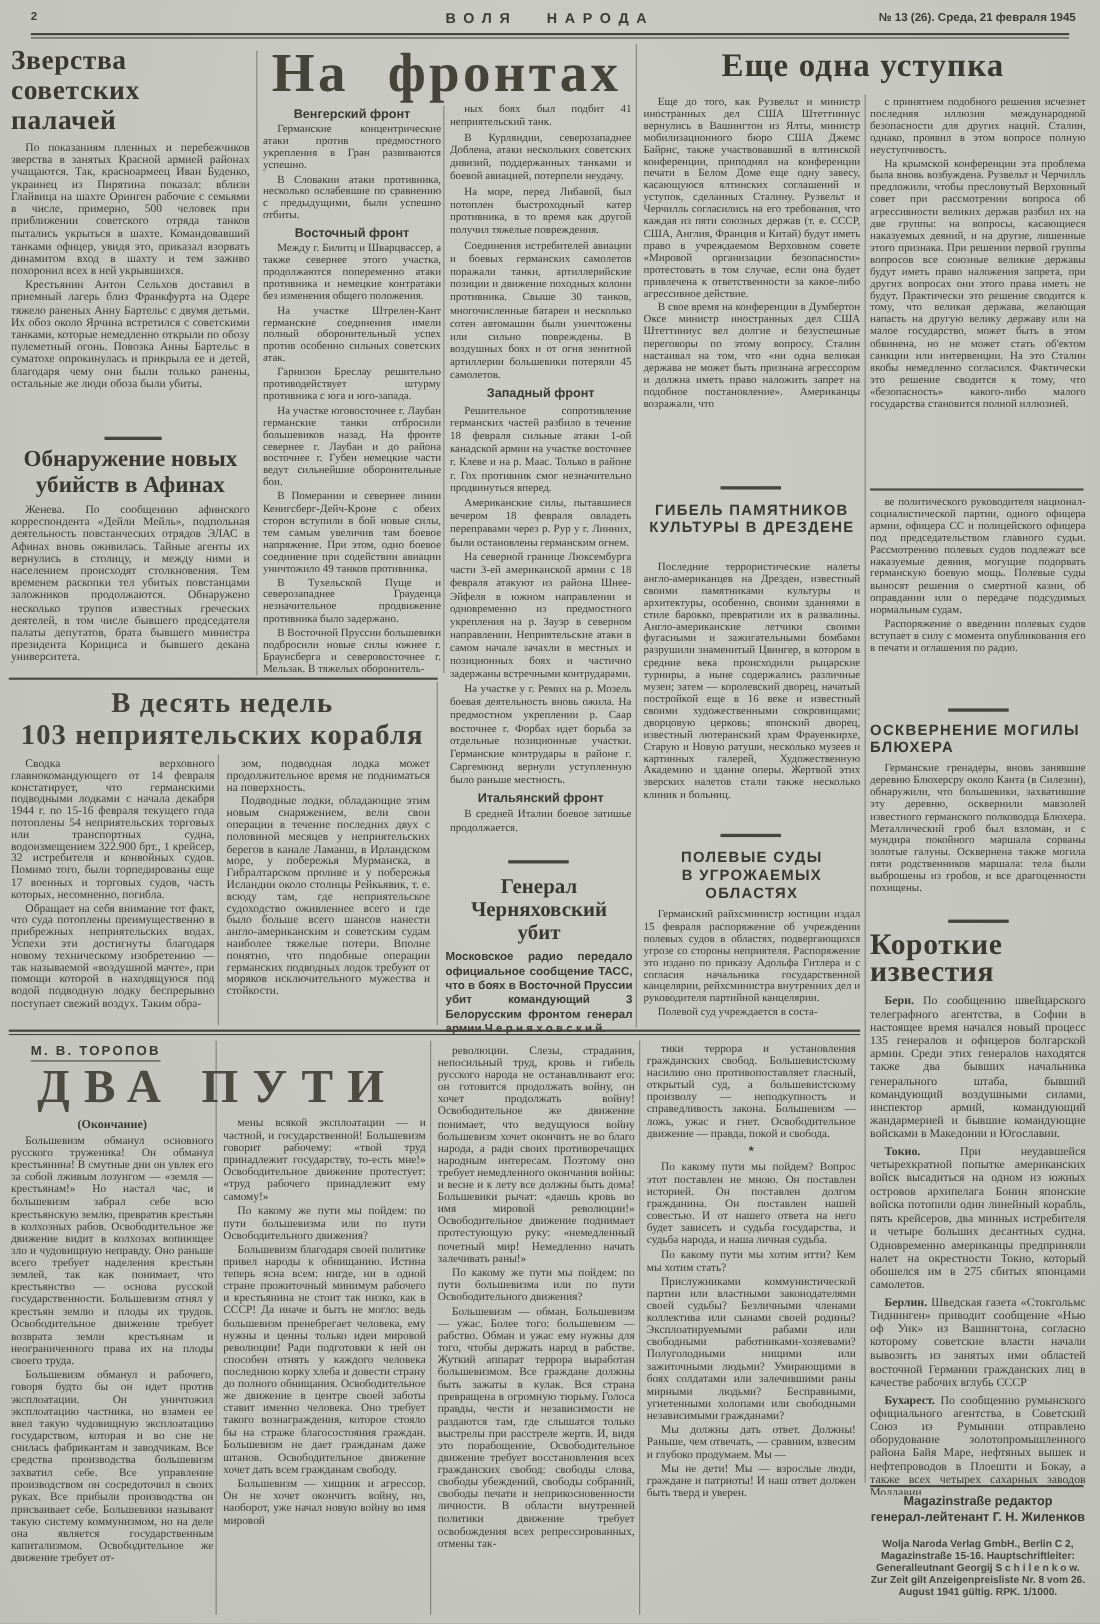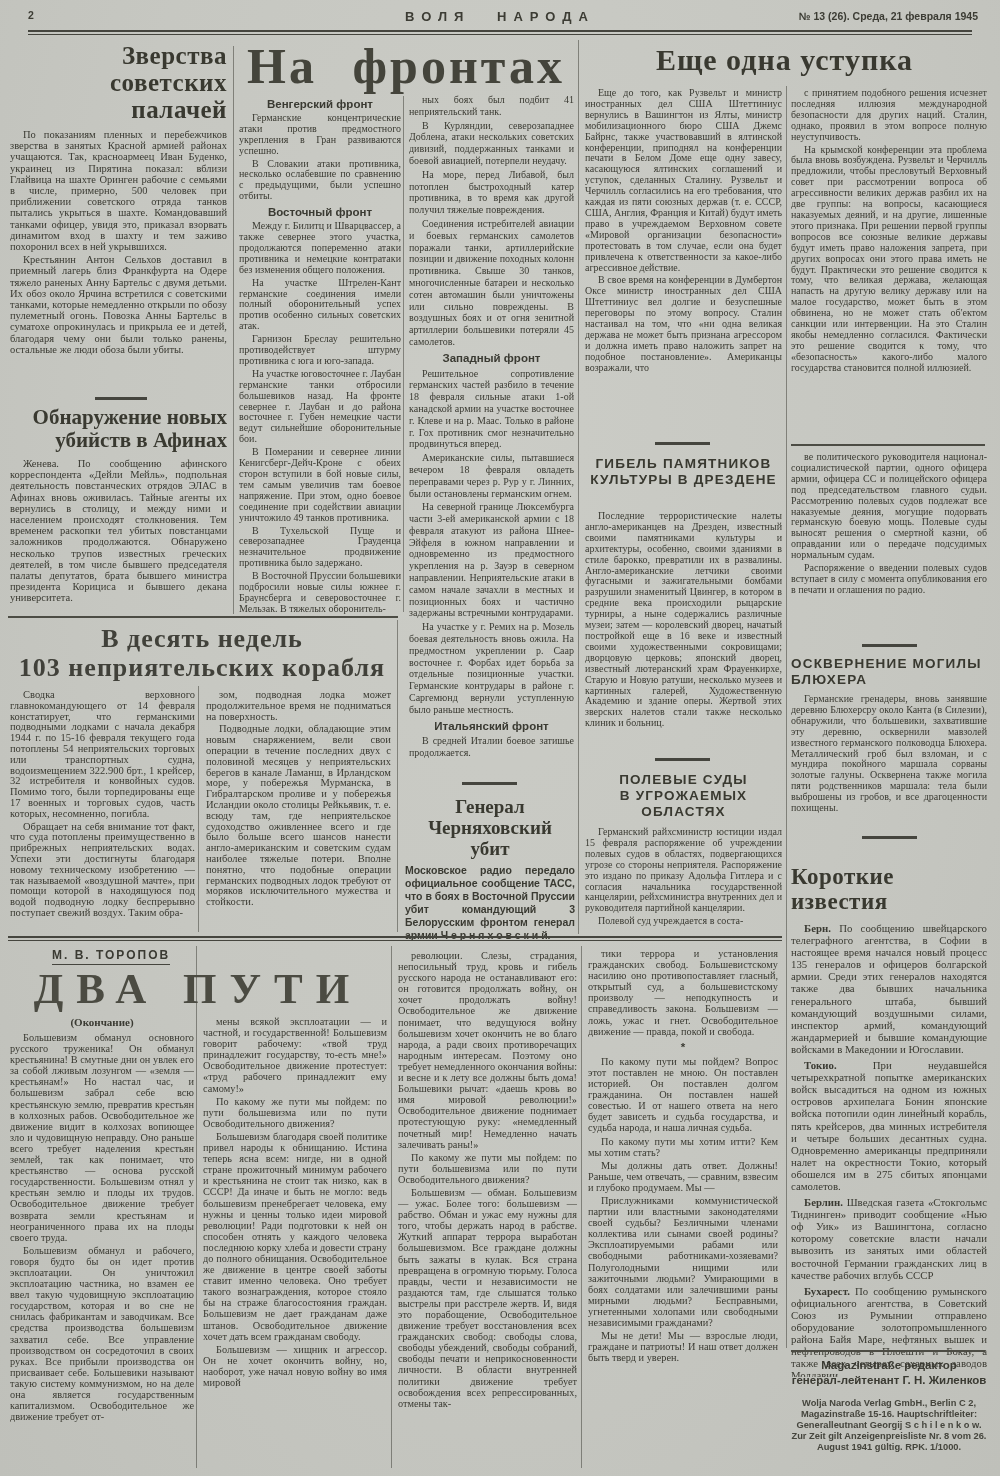--- a/index.html
+++ b/index.html
@@ -20,29 +20,29 @@
   .d-col{font-size:10.3px;line-height:11.1px;}
   h1,h2,h3{margin:0;font-weight:bold;color:#393930;}
   .hdr-rule{border-top:2.5px solid #45453e;border-bottom:1px solid #45453e;height:2px;}
   .dbl-rule{border-top:2px solid #45453e;border-bottom:1px solid #45453e;height:2px;}
   .thin-rule{background:#4c4c44;height:1.5px;}
   .dash{background:#45453e;height:3px;}
   .vrule{width:1px;background:rgba(70,70,62,.55);}
   .masthead{font-family:"Liberation Sans",sans-serif;font-weight:bold;font-size:13px;
     letter-spacing:7px;word-spacing:16px;text-align:center;color:#3c3c34;}
   .pagenum,.issue{font-family:"Liberation Sans",sans-serif;font-weight:bold;font-size:10.5px;color:#3c3c34;}
-  .title-lg{font-size:25px;line-height:27px;text-align:right;letter-spacing:.5px;}
-  .title-md{font-size:21px;line-height:23px;text-align:right;}
+  .title-lg{font-size:25px;line-height:27px;text-align:left;letter-spacing:.5px;}
+  .title-md{font-size:21px;line-height:23px;text-align:center;}
   .title-fronts{font-size:50px;line-height:52px;text-align:center;letter-spacing:3px;word-spacing:20px;color:#44443b;}
   .title-ships{font-size:26px;line-height:29px;text-align:center;letter-spacing:1px;color:#41413a;}
   .title-concession{font-size:30px;line-height:32px;text-align:center;letter-spacing:1px;}
   .title-caps{font-family:"Liberation Sans",sans-serif;font-size:13.5px;line-height:16px;
     font-weight:bold;text-align:center;letter-spacing:1.2px;}
   .title-caps.left{text-align:left;}
-  .title-news{font-size:23px;line-height:25px;letter-spacing:.5px;margin-top:18px;}
+  .title-news{font-size:27px;line-height:25px;letter-spacing:.5px;}
   .title-twoways{font-size:43px;line-height:45px;text-align:center;letter-spacing:13px;color:#4b4b42;}
   .chern-body{font-family:"Liberation Sans",sans-serif;font-weight:bold;font-size:10.5px;
     line-height:13px;text-align:justify;}
   .byline{font-family:"Liberation Sans",sans-serif;font-weight:bold;font-size:12px;
     letter-spacing:2px;border-bottom:1.5px solid #45453e;padding-bottom:2px;}
   .subtitle{font-size:11px;text-align:center;font-weight:bold;}
   .news-item{font-size:10.8px;line-height:12.1px;}
   .news-item p{margin:0 0 4px 0;}
   .editor{font-family:"Liberation Sans",sans-serif;font-weight:bold;font-size:11.5px;
     line-height:15px;text-align:center;}
@@ -197,21 +197,21 @@
       </div>
   </section>
   <div class="abs thin-rule" style="left:791px;top:1350px;width:194px;"></div>
   <div class="abs editor" style="left:791px;top:1358px;width:196px;">
     <div>Magazinstraße редактор</div>
     <div>генерал-лейтенант Г. Н. Жиленков</div>
   </div>
   <div class="abs imprint" style="left:791px;top:1398px;width:196px;height:58px;overflow:hidden;">Wolja Naroda Verlag GmbH., Berlin C 2, Magazinstraße 15-16. Hauptschriftleiter: Generalleutnant Georgij S c h i l e n k o w. Zur Zeit gilt Anzeigenpreisliste Nr. 8 vom 26. August 1941 gültig. RPK. 1/1000.</div>
 
   <div class="abs dbl-rule" style="left:8px;top:936px;width:774px;"></div>
-  <div class="abs byline" style="left:28px;top:948px;margin-left:24px;">М. В. ТОРОПОВ</div>
+  <div class="abs byline" style="left:28px;top:948px;">М. В. ТОРОПОВ</div>
   <h1 class="abs title-twoways" style="left:8px;top:966px;width:380px;">ДВА ПУТИ</h1>
   <div class="abs subtitle" style="left:10px;top:1016px;width:184px;">(Окончание)</div>
   <div class="abs body-txt d-col" style="left:10px;top:1032px;width:184px;height:436px;">
       <p>Большевизм обманул основного русского труженика! Он обманул крестьянина! В смутные дни он увлек его за собой лживым лозунгом — «земля — крестьянам!» Но настал час, и большевизм забрал себе всю крестьянскую землю, превратив крестьян в колхозных рабов. Освободительное же движение видит в колхозах вопиющее зло и чудовищную неправду. Оно раньше всего требует наделения крестьян землей, так как понимает, что крестьянство — основа русской государственности. Большевизм отнял у крестьян землю и плоды их трудов. Освободительное движение требует возврата земли крестьянам и неограниченного права их на плоды своего труда.</p>
       <p>Большевизм обманул и рабочего, говоря будто бы он идет против эксплоатации. Он уничтожил эксплоатацию частника, но взамен ее ввел такую чудовищную эксплоатацию государством, которая и во сне не снилась фабрикантам и заводчикам. Все средства производства большевизм захватил себе. Все управление производством он сосредоточил в своих руках. Все прибыли производства он присваивает себе. Большевики называют такую систему коммунизмом, но на деле она является государственным капитализмом. Освободительное же движение требует от-</p>
     </div>
   <div class="abs body-txt d-col" style="left:203px;top:1016px;width:184px;height:452px;">
       <p>мены всякой эксплоатации — и частной, и государственной! Большевизм говорит рабочему: «твой труд принадлежит государству, то-есть мне!» Освободительное движение протестует: «труд рабочего принадлежит ему самому!»</p>
       <p>По какому же пути мы пойдем: по пути большевизма или по пути Освободительного движения?</p>
       <p>Большевизм благодаря своей политике привел народы к обнищанию. Истина теперь ясна всем: нигде, ни в одной стране прожиточный минимум рабочего и крестьянина не стоит так низко, как в СССР! Да иначе и быть не могло: ведь большевизм пренебрегает человека, ему нужны и ценны только идеи мировой революции! Ради подготовки к ней он способен отнять у каждого человека последнюю корку хлеба и довести страну до полного обнищания. Освободительное же движение в центре своей заботы ставит именно человека. Оно требует такого вознаграждения, которое стояло бы на страже благосостояния граждан. Большевизм не дает гражданам даже штанов. Освободительное движение хочет дать всем гражданам свободу.</p>
@@ -220,18 +220,18 @@
   <div class="abs body-txt d-col" style="left:398px;top:950px;width:179px;height:518px;">
       <p>революции. Слезы, страдания, непосильный труд, кровь и гибель русского народа не останавливают его: он готовится продолжать войну, он хочет продолжать войну! Освободительное же движение понимает, что ведущуюся войну большевизм хочет окончить не во благо народа, а ради своих противоречащих народным интересам. Поэтому оно требует немедленного окончания войны: и весне и к лету все должны быть дома! Большевики рычат: «даешь кровь во имя мировой революции!» Освободительное движение поднимает протестующую руку: «немедленный почетный мир! Немедленно начать залечивать раны!»</p>
       <p>По какому же пути мы пойдем: по пути большевизма или по пути Освободительного движения?</p>
       <p>Большевизм — обман. Большевизм — ужас. Более того: большевизм — рабство. Обман и ужас ему нужны для того, чтобы держать народ в рабстве. Жуткий аппарат террора выработан большевизмом. Все граждане должны быть зажаты в кулак. Вся страна превращена в огромную тюрьму. Голоса правды, чести и независимости не раздаются там, где слышатся только выстрелы при расстреле жертв. И, видя это порабощение, Освободительное движение требует восстановления всех гражданских свобод: свободы слова, свободы убеждений, свободы собраний, свободы печати и неприкосновенности личности. В области внутренней политики движение требует освобождения всех репрессированных, отмены так-</p>
     </div>
   <div class="abs body-txt d-col" style="left:588px;top:948px;width:190px;height:518px;">
       <p>тики террора и установления гражданских свобод. Большевистскому насилию оно противопоставляет гласный, открытый суд, а большевистскому произволу — неподкупность и справедливость закона. Большевизм — ложь, ужас и гнет. Освободительное движение — правда, покой и свобода.</p>
       <p class="subhead">*</p>
       <p>По какому пути мы пойдем? Вопрос этот поставлен не мною. Он поставлен историей. Он поставлен долгом гражданина. Он поставлен нашей совестью. И от нашего ответа на него будет зависеть и судьба государства, и судьба народа, и наша личная судьба.</p>
       <p>По какому пути мы хотим итти? Кем мы хотим стать?</p>
+      <p>Прислужниками коммунистической партии или властными законодателями своей судьбы? Безличными членами коллектива или сынами своей родины? Эксплоатируемыми рабами или свободными работниками-хозяевами? Полуголодными нищими или зажиточными людьми? Умирающими в боях солдатами или залечившими раны мирными людьми? Бесправными, угнетенными холопами или свободными независимыми гражданами?</p>
       <p>Мы должны дать ответ. Должны! Раньше, чем отвечать, — сравним, взвесим и глубоко продумаем. Мы —</p>
-      <p>Прислужниками коммунистической партии или властными законодателями своей судьбы? Безличными членами коллектива или сынами своей родины? Эксплоатируемыми рабами или свободными работниками-хозяевами? Полуголодными нищими или зажиточными людьми? Умирающими в боях солдатами или залечившими раны мирными людьми? Бесправными, угнетенными холопами или свободными независимыми гражданами?</p>
       <p>Мы не дети! Мы — взрослые люди, граждане и патриоты! И наш ответ должен быть тверд и уверен.</p>
     </div>
 
 </div>
 
 </body></html>

